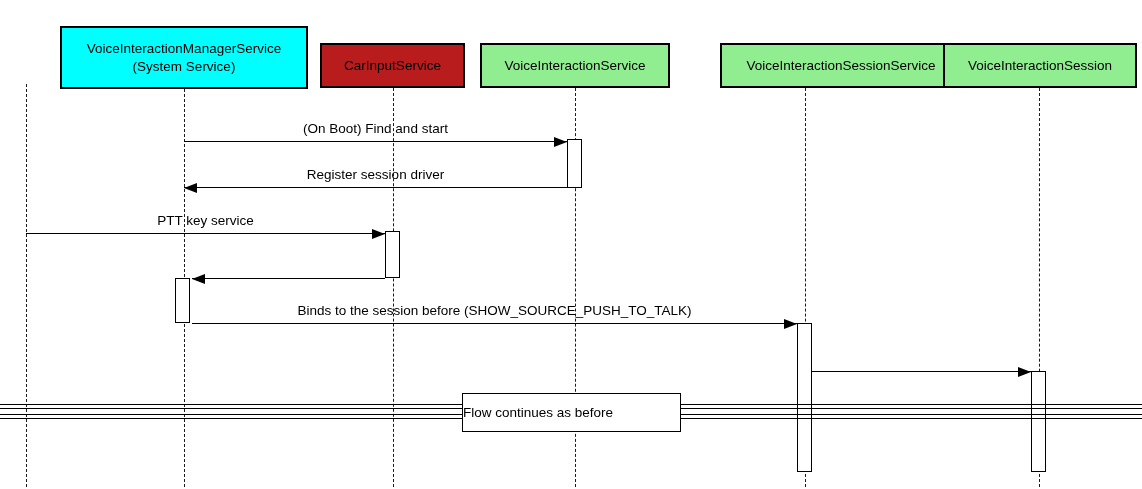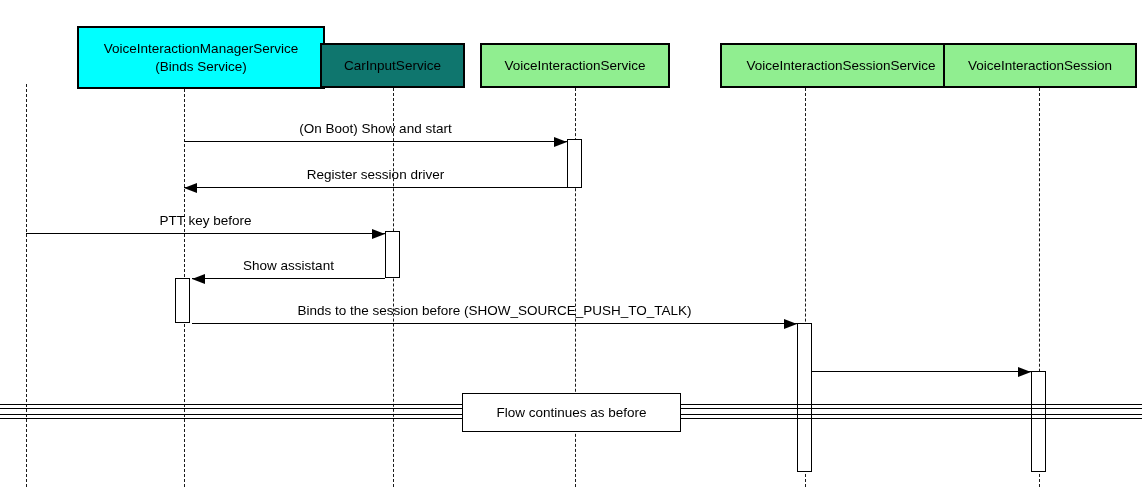--- a/index.html
+++ b/index.html
@@ -15,21 +15,21 @@
   .ll-viservice{left:575px;top:88px;height:399px;}
   .ll-visessionservice{left:805px;top:88px;height:399px;}
   .ll-visession{left:1039px;top:88px;height:399px;}
 
   
   .participant{
     position:absolute;border:2px solid #000;display:flex;flex-direction:column;
     align-items:center;justify-content:center;text-align:center;
     font-size:13.5px;line-height:1.3;z-index:5;box-sizing:border-box;
   }
-  .p0{left:77px;top:26px;width:248px;height:63px;}
+  .p0{left:60px;top:26px;width:248px;height:63px;}
   .p1{left:320px;top:43px;width:145px;height:45px;}
   .p2{left:480px;top:43px;width:190px;height:45px;}
   .p3{left:720px;top:43px;width:242px;height:45px;}
   .p4{left:943px;top:43px;width:194px;height:45px;}
 
   
   .actor{position:absolute;left:5px;top:6px;width:44px;height:78px;text-align:center;z-index:5;}
   .actor svg{display:block;margin:0 auto;}
   .actor-label{font-size:14px;margin-top:1px;}
 
@@ -70,73 +70,72 @@
 
   .m5-line{left:812px;top:371px;width:219px;}
   .m5-head{left:1018px;top:367px;}
   .m5-label{left:812px;top:351px;width:219px;}
 
   
   .divider-line{position:absolute;left:0;width:1142px;height:0;border-top:1px solid #000;z-index:9;}
   .dl0{top:404px;}.dl1{top:408px;}.dl2{top:414px;}.dl3{top:418px;}
   .divider-box{
     position:absolute;left:462px;top:393px;width:219px;height:39px;background:#fff;
-    border:1.5px solid #000;box-sizing:border-box;display:flex;align-items:center;justify-content:center;
+    border:1.5px solid #000;box-sizing:border-box;display:flex;align-items:center;justify-content:flex-start;
     font-size:13.5px;z-index:10;white-space:nowrap;
   }
 </style>
 </head>
 <body>
 
 <div class="diagram">
 
   <div class="lifeline ll-driver"></div>
   <div class="lifeline ll-vims"></div>
   <div class="lifeline ll-carinput"></div>
   <div class="lifeline ll-viservice"></div>
   <div class="lifeline ll-visessionservice"></div>
   <div class="lifeline ll-visession"></div>
 
 
   <div class="participant p0" style="background: rgb(0, 255, 255);">
     <span>VoiceInteractionManagerService</span>
-    <span>(Binds Service)</span>
+    <span>(System Service)</span>
   </div>
-  <div class="participant p1" style="background: #0f766e; justify-content: center;">
+  <div class="participant p1" style="background: #b91c1c; justify-content: center;">
     <span>CarInputService</span>
   </div>
   <div class="participant p2" style="background: rgb(144, 238, 144);">
     <span>VoiceInteractionService</span>
   </div>
   <div class="participant p3" style="background: rgb(144, 238, 144);">
     <span>VoiceInteractionSessionService</span>
   </div>
   <div class="participant p4" style="background: rgb(144, 238, 144);">
     <span>VoiceInteractionSession</span>
   </div>
 
   <div class="activation act-viservice"></div>
   <div class="activation act-carinput"></div>
   <div class="activation act-vims"></div>
   <div class="activation act-visessionservice"></div>
   <div class="activation act-visession"></div>
 
-  <div class="msg-label m0-label">(On Boot) Show and start</div>
+  <div class="msg-label m0-label">(On Boot) Find and start</div>
   <div class="msg-line m0-line"></div>
   <div class="arrow arrow-right m0-head"></div>
 
   <div class="msg-label m1-label">Register session driver</div>
   <div class="msg-line m1-line"></div>
   <div class="arrow arrow-left m1-head"></div>
 
-  <div class="msg-label m2-label">PTT key before</div>
+  <div class="msg-label m2-label">PTT key service</div>
   <div class="msg-line m2-line"></div>
   <div class="arrow arrow-right m2-head"></div>
 
-  <div class="msg-label m3-label">Show assistant</div>
   <div class="msg-line m3-line"></div>
   <div class="arrow arrow-left m3-head"></div>
 
   <div class="msg-label m4-label">Binds to the session before (SHOW_SOURCE_PUSH_TO_TALK)</div>
   <div class="msg-line m4-line"></div>
   <div class="arrow arrow-right m4-head"></div>
 
   <div class="msg-line m5-line"></div>
   <div class="arrow arrow-right m5-head"></div>
 

